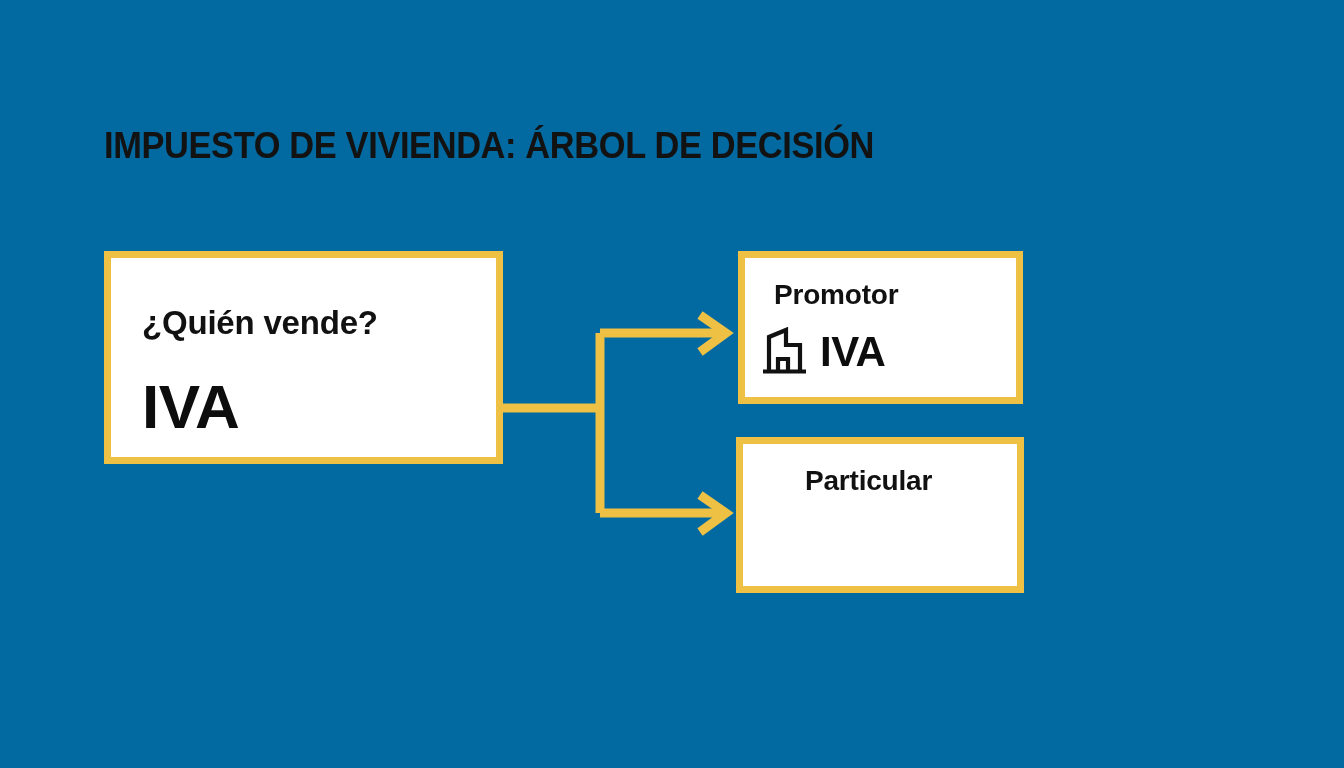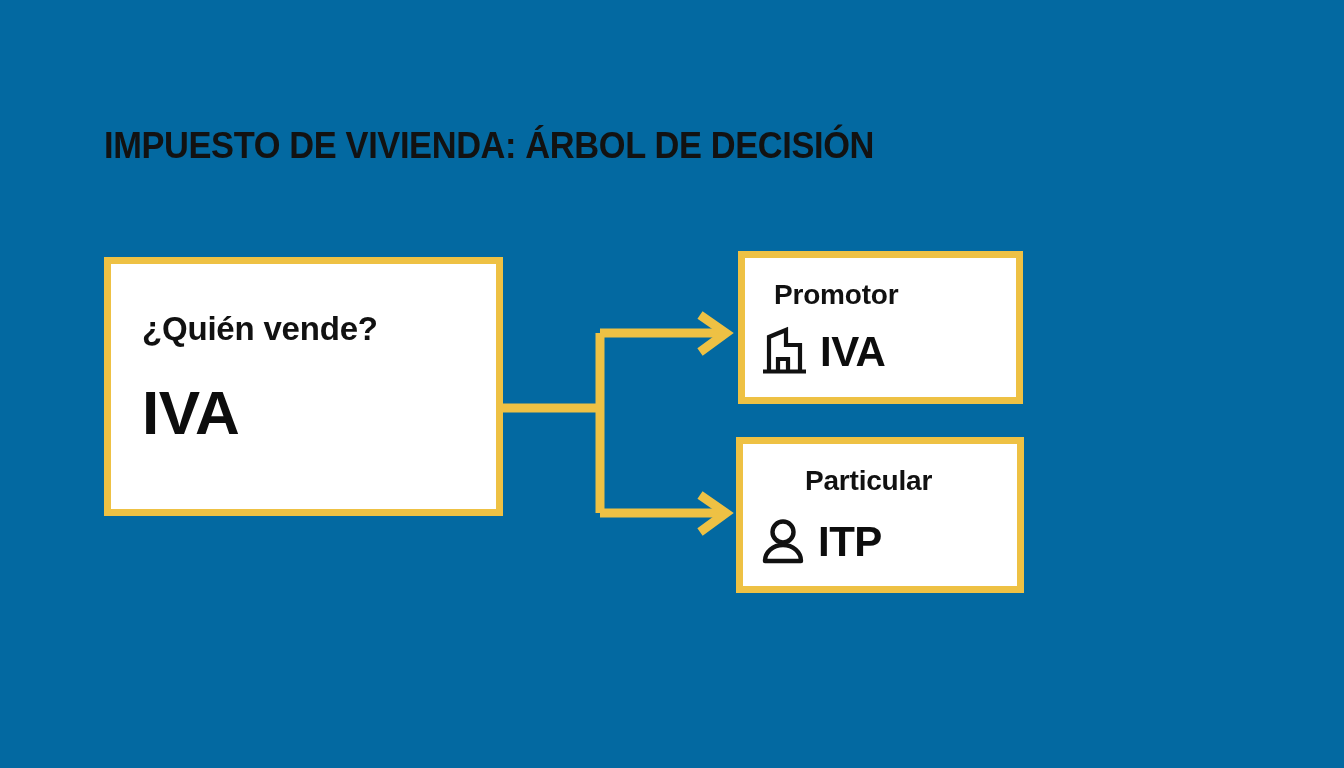--- a/index.html
+++ b/index.html
@@ -40,23 +40,23 @@
     position: absolute;
     box-sizing: border-box;
     background: #ffffff;
     border-style: solid;
     border-color: #eec144;
   }
 
   
   #root-node {
     left: 104px;
-    top: 257px;
+    top: 251px;
     width: 399px;
-    height: 259px;
+    height: 213px;
     border-width: 7px;
   }
   #root-question {
     position: absolute;
     left: 31px;
     top: 46px;
     font-size: 33px;
     font-weight: bold;
     color: #111111;
     letter-spacing: -0.2px;
@@ -174,26 +174,15 @@
 
           <path d="M 18 45 L 18 33 L 28 33 L 28 45"></path>
         </g>
       </svg>
       <span class="branch-tax">IVA</span>
     </div>
   </div>
 
   <div class="node-box" id="particular-node">
     <div class="branch-label" id="particular-label">Particular</div>
-    <div class="branch-row" id="particular-row">
-      <svg class="branch-icon" width="50" height="52" viewBox="0 0 50 52">
-        <g fill="none" stroke="#111111" stroke-width="4.4" stroke-linejoin="round" stroke-linecap="butt">
-
-          <circle cx="25" cy="16" r="10.5"></circle>
-
-          <path d="M 7 45 A 18 16 0 0 1 43 45 Z"></path>
-        </g>
-      </svg>
-      <span class="branch-tax">ITP</span>
-    </div>
   </div>
 
 </div>
 
 </body></html>

